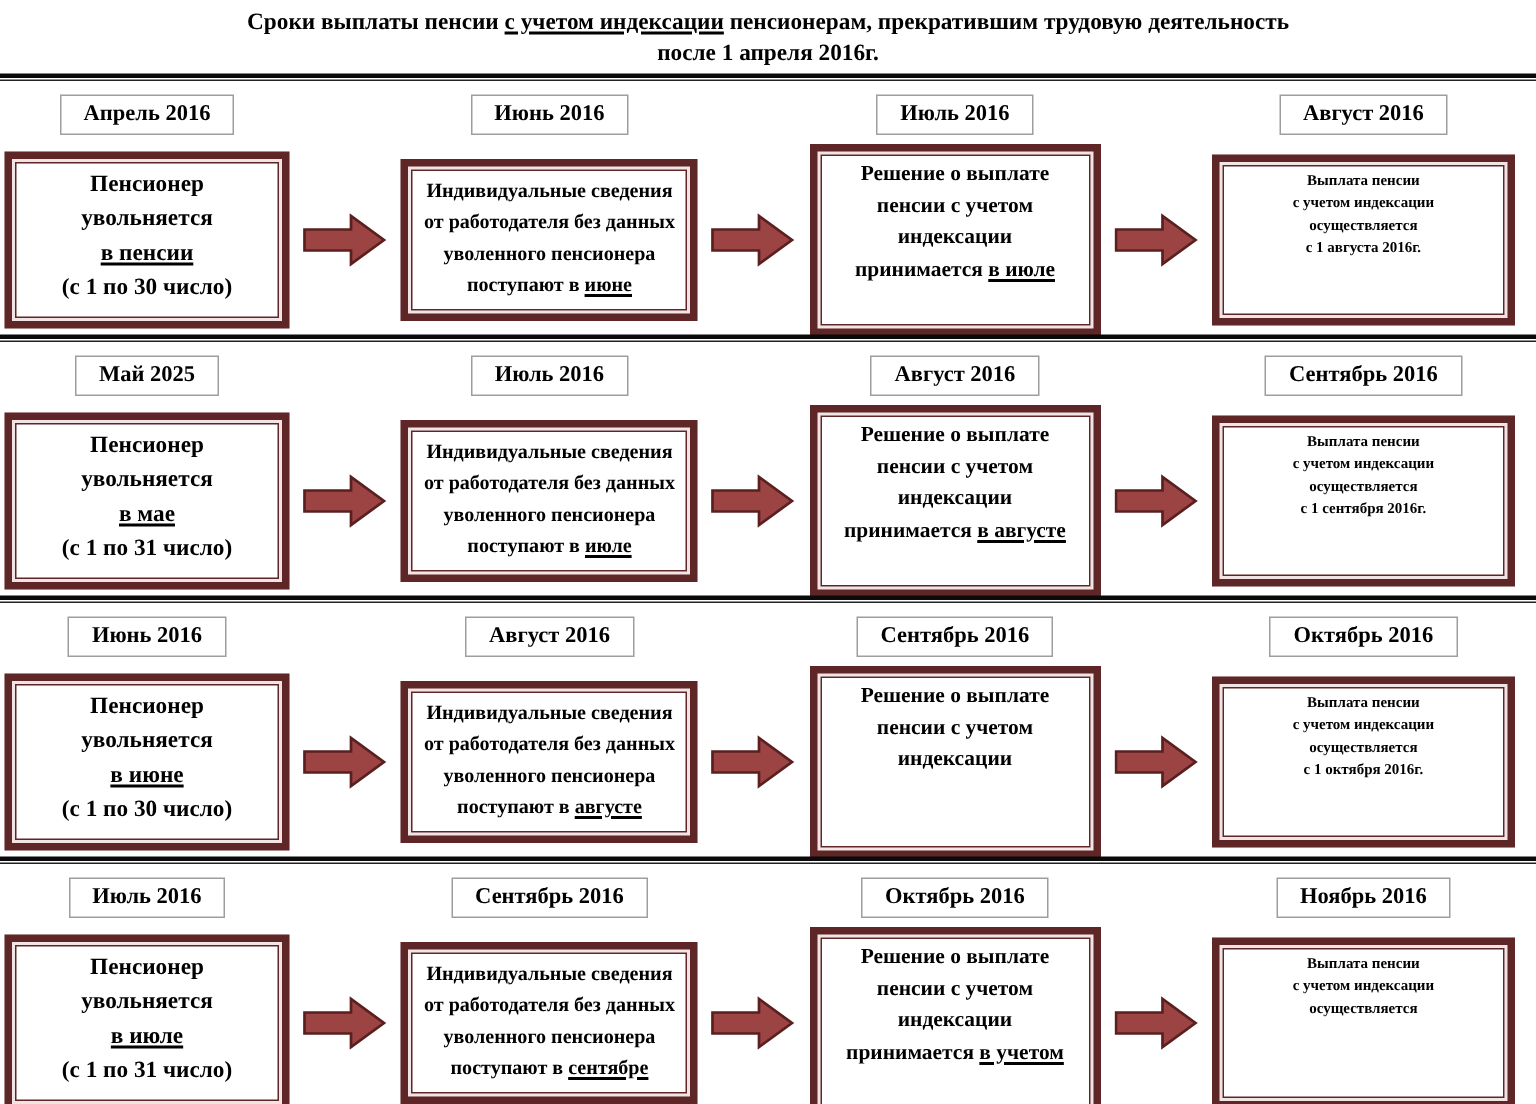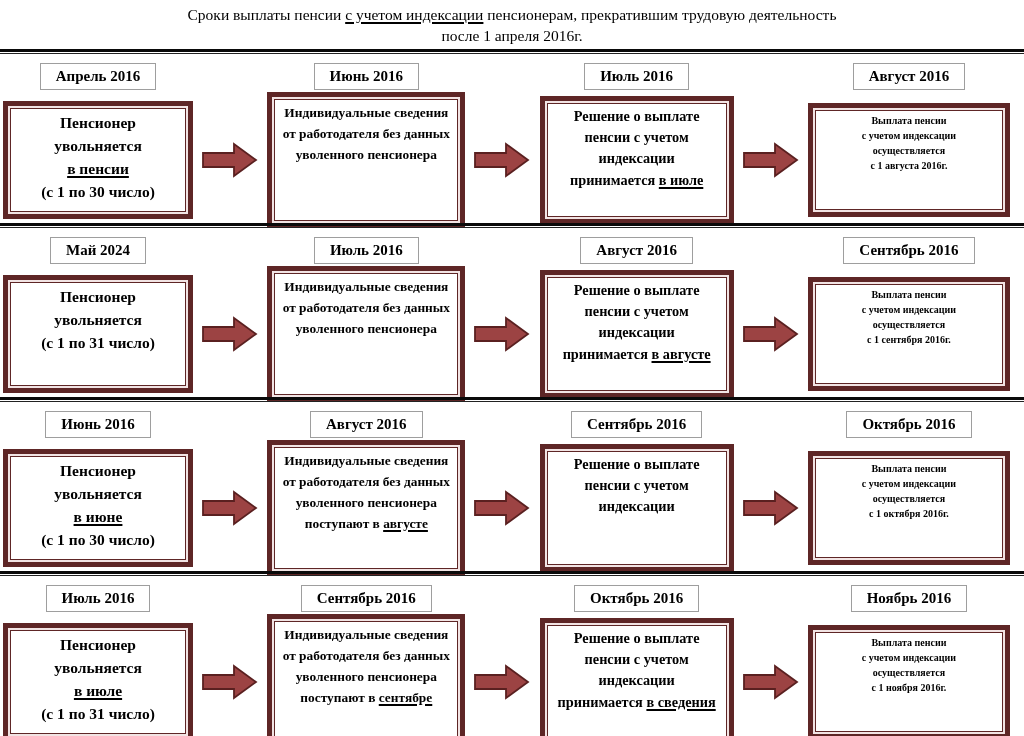--- a/index.html
+++ b/index.html
@@ -14,21 +14,21 @@
   *{box-sizing:border-box;}
   html,body{margin:0;padding:0;}
   body{
     width:1024px;height:736px;overflow:hidden;background:#ffffff;
     font-family:"Liberation Serif","DejaVu Serif",serif;
     font-weight:bold;color:var(--text);
   }
   
   header{padding-top:5px;}
   h1{
-    margin:0;text-align:center;font-size:15.5px;line-height:1.34;font-weight:normal;
+    margin:0;text-align:center;font-size:15.5px;line-height:1.34;font-weight:bold;
   }
   .u{text-decoration:underline;text-decoration-thickness:1.5px;text-underline-offset:2px;}
   
   .sep{position:relative;height:6px;margin-top:2px;}
   .sep::before{content:"";position:absolute;left:0;right:0;top:0;height:3px;background:var(--sep);}
   .sep::after{content:"";position:absolute;left:0;right:0;top:4px;height:1px;background:#222222;}
   
   .grid{
     display:grid;
     grid-template-columns:190px 57px 198px 57px 194px 57px 202px;
@@ -47,21 +47,21 @@
   }
   .pbox{
     width:100%;align-self:center;
     border:5px solid var(--maroon);background:var(--gap);padding:2px;
   }
   .pinner{
     border:1px solid var(--maroon);background:#ffffff;height:100%;
     display:flex;flex-direction:column;
     text-align:center;padding:2px 4px;
   }
-  .col1{height:118px}.col2{height:136px}.col3{height:128px}.col4{height:114px}
+  .col1{height:118px}.col2{height:108px}.col3{height:128px}.col4{height:114px}
   .col1 .pinner{font-size:15.5px;line-height:1.5;}
   .col2 .pinner{font-size:13.4px;line-height:1.58;}
   .col3 .pinner{font-size:14.3px;line-height:1.5;}
   .col4 .pinner{font-size:10px;line-height:1.5;}
   .arrow{justify-self:center;align-self:center;display:flex;align-items:center;}
   .arrow svg polygon{fill:var(--arrow-fill);stroke:var(--arrow-stroke);stroke-width:1.8;stroke-linejoin:miter;}
 </style>
 </head>
 <body>
 
@@ -89,20 +89,21 @@
       <div class="arrow ga2">
             <svg width="56" height="36" viewBox="0 0 56 36">
               <polygon points="1,11 32,11 32,2 54,18 32,34 32,25 1,25"></polygon>
             </svg>
           </div>
       <div class="pbox col2 gb3">
             <div class="pinner">
               <div class="line"><span class="seg">Индивидуальные сведения</span></div>
               <div class="line"><span class="seg">от работодателя без данных</span></div>
               <div class="line"><span class="seg">уволенного пенсионера</span></div>
+              <div class="line"><span class="seg">поступают в </span><span class="seg u">июне</span></div>
             </div>
           </div>
       <div class="arrow ga4">
             <svg width="56" height="36" viewBox="0 0 56 36">
               <polygon points="1,11 32,11 32,2 54,18 32,34 32,25 1,25"></polygon>
             </svg>
           </div>
       <div class="pbox col3 gb5">
             <div class="pinner">
               <div class="line"><span class="seg">Решение о выплате</span></div>
@@ -123,42 +124,44 @@
               <div class="line"><span class="seg">осуществляется</span></div>
               <div class="line"><span class="seg">с 1 августа 2016г.</span></div>
             </div>
           </div>
     </div>
     <div class="sep row-sep"></div>
   </section>
 
   <section class="frow">
     <div class="grid">
-      <div class="mlabel gl1">Май 2024</div>
+      <div class="mlabel gl1">Май 2025</div>
       <div class="mlabel gl3">Июль 2016</div>
       <div class="mlabel gl5">Август 2016</div>
       <div class="mlabel gl7">Сентябрь 2016</div>
 
       <div class="pbox col1 gb1">
             <div class="pinner">
               <div class="line"><span class="seg">Пенсионер</span></div>
               <div class="line"><span class="seg">увольняется</span></div>
+              <div class="line"><span class="seg u">в мае</span></div>
               <div class="line"><span class="seg">(с 1 по 31 число)</span></div>
             </div>
           </div>
       <div class="arrow ga2">
             <svg width="56" height="36" viewBox="0 0 56 36">
               <polygon points="1,11 32,11 32,2 54,18 32,34 32,25 1,25"></polygon>
             </svg>
           </div>
       <div class="pbox col2 gb3">
             <div class="pinner">
               <div class="line"><span class="seg">Индивидуальные сведения</span></div>
               <div class="line"><span class="seg">от работодателя без данных</span></div>
               <div class="line"><span class="seg">уволенного пенсионера</span></div>
+              <div class="line"><span class="seg">поступают в </span><span class="seg u">июле</span></div>
             </div>
           </div>
       <div class="arrow ga4">
             <svg width="56" height="36" viewBox="0 0 56 36">
               <polygon points="1,11 32,11 32,2 54,18 32,34 32,25 1,25"></polygon>
             </svg>
           </div>
       <div class="pbox col3 gb5">
             <div class="pinner">
               <div class="line"><span class="seg">Решение о выплате</span></div>
@@ -272,33 +275,32 @@
       <div class="arrow ga4">
             <svg width="56" height="36" viewBox="0 0 56 36">
               <polygon points="1,11 32,11 32,2 54,18 32,34 32,25 1,25"></polygon>
             </svg>
           </div>
       <div class="pbox col3 gb5">
             <div class="pinner">
               <div class="line"><span class="seg">Решение о выплате</span></div>
               <div class="line"><span class="seg">пенсии с учетом</span></div>
               <div class="line"><span class="seg">индексации</span></div>
-              <div class="line"><span class="seg">принимается </span><span class="seg u">в сведения</span></div>
+              <div class="line"><span class="seg">принимается </span><span class="seg u">в учетом</span></div>
             </div>
           </div>
       <div class="arrow ga6">
             <svg width="56" height="36" viewBox="0 0 56 36">
               <polygon points="1,11 32,11 32,2 54,18 32,34 32,25 1,25"></polygon>
             </svg>
           </div>
       <div class="pbox col4 gb7">
             <div class="pinner">
               <div class="line"><span class="seg">Выплата пенсии</span></div>
               <div class="line"><span class="seg">с учетом индексации</span></div>
               <div class="line"><span class="seg">осуществляется</span></div>
-              <div class="line"><span class="seg">с 1 ноября 2016г.</span></div>
             </div>
           </div>
     </div>
 
   </section>
 </div>
 </div>
 
 </body></html>

